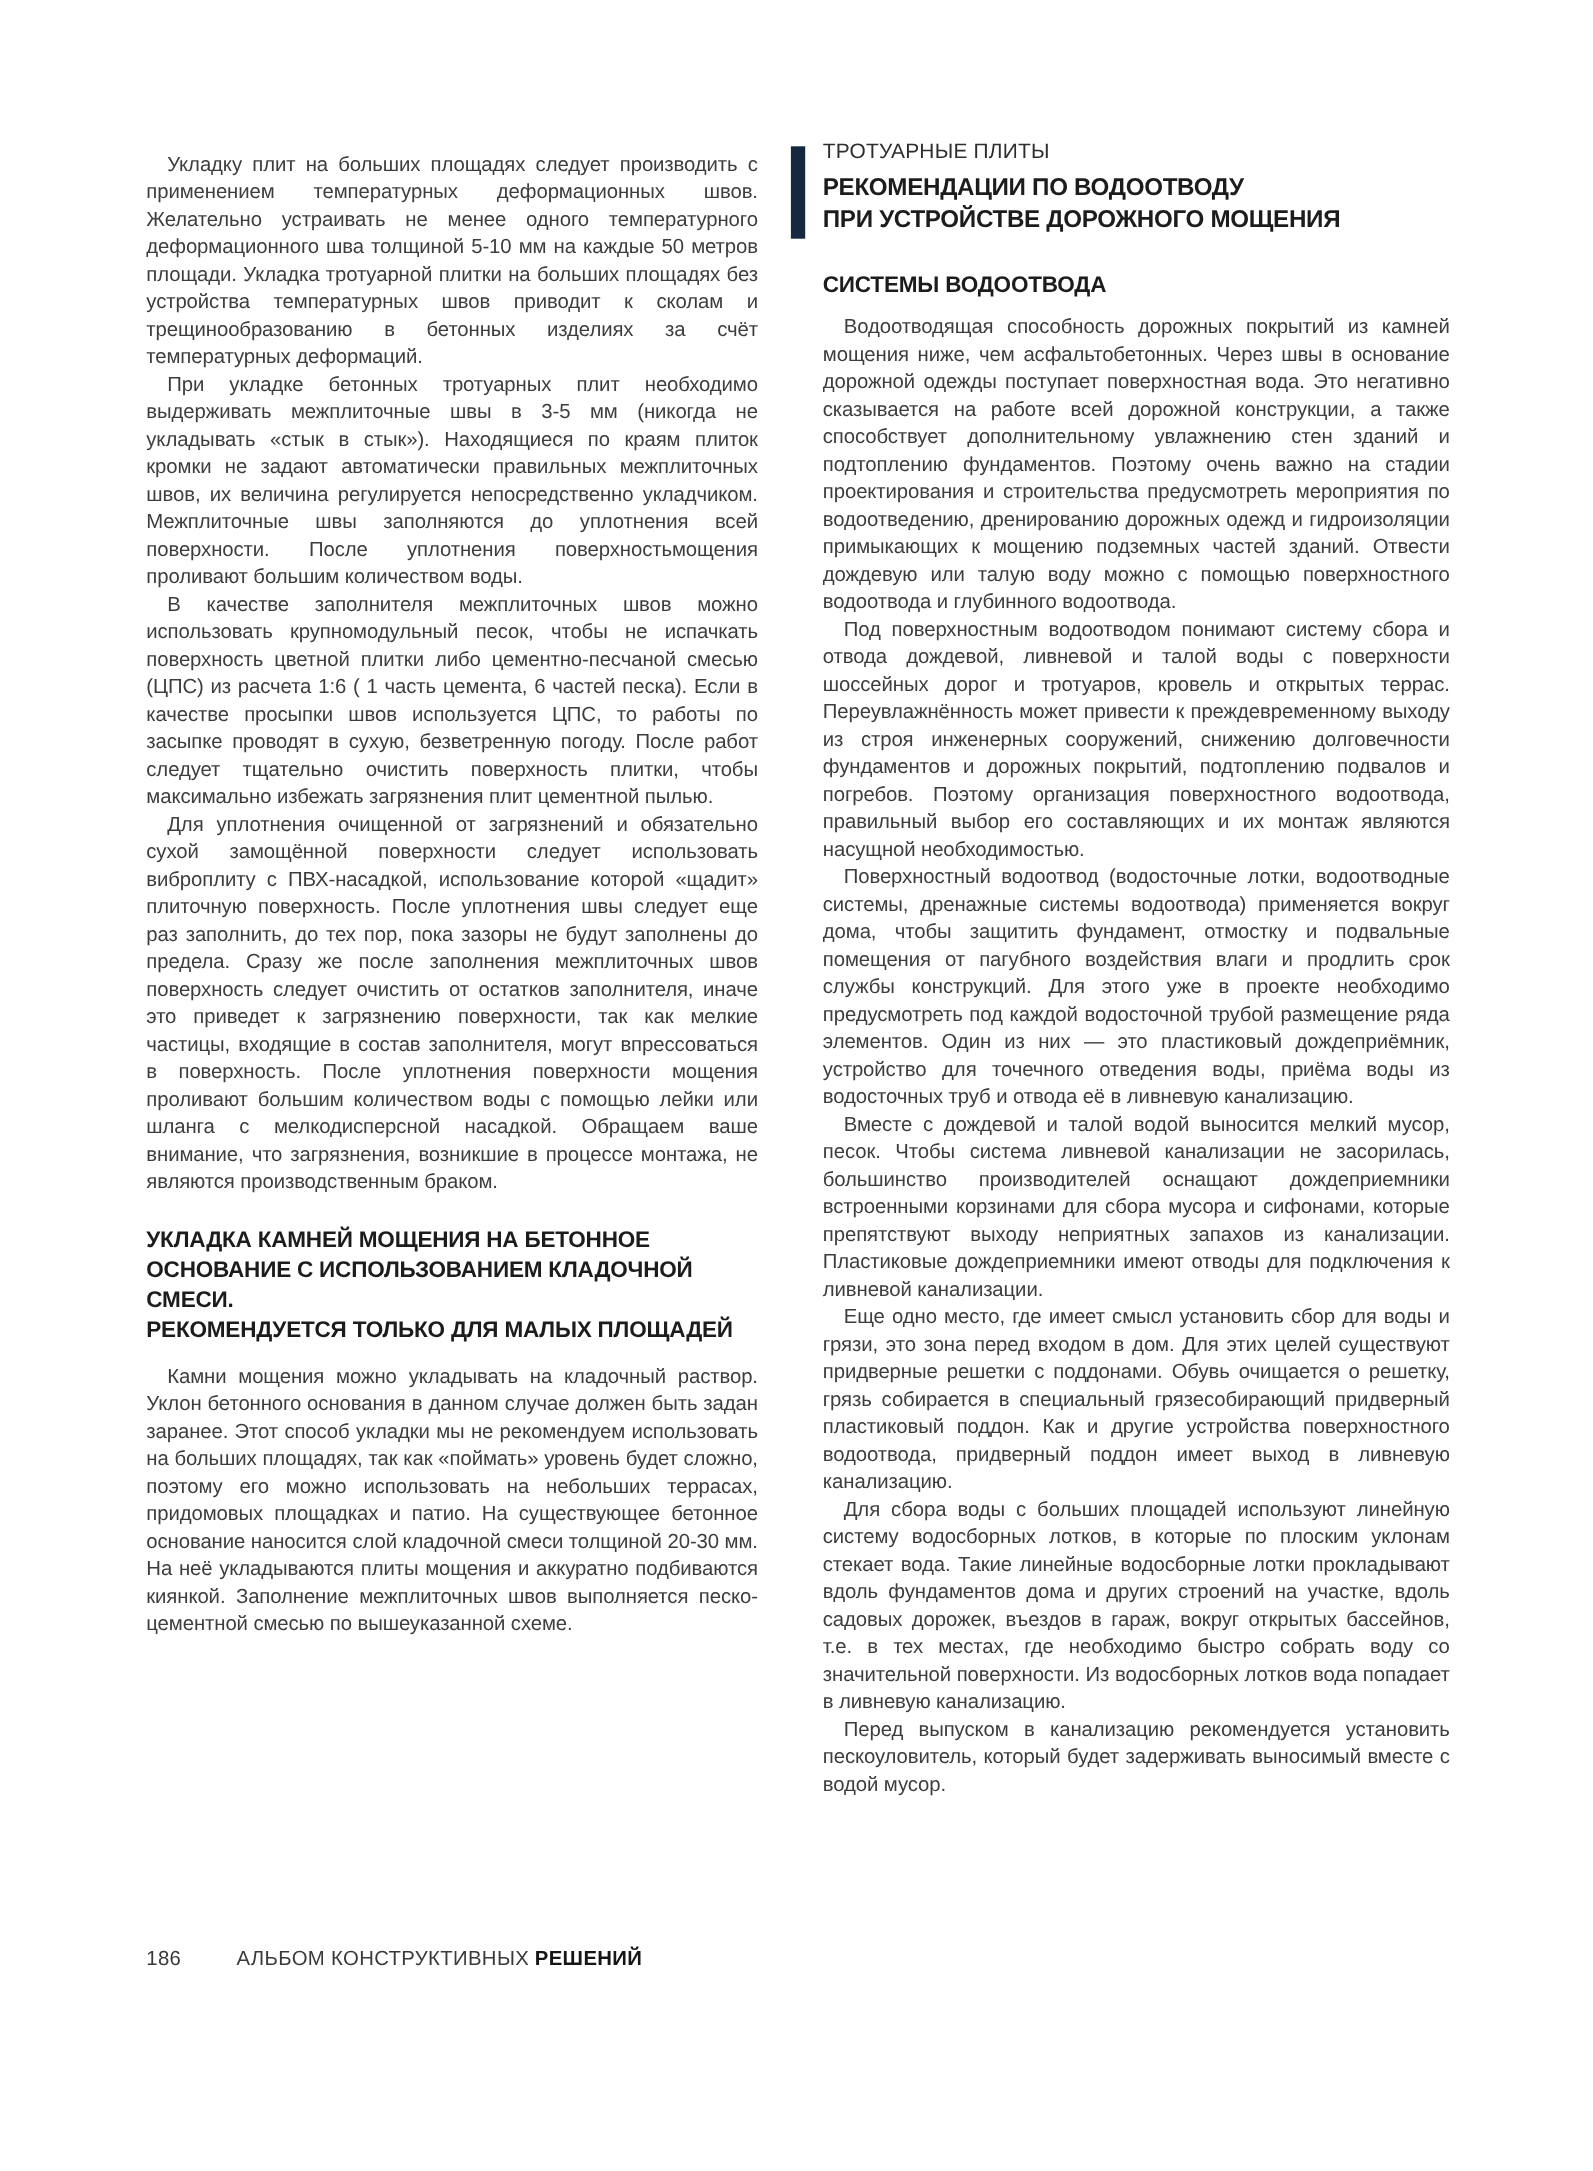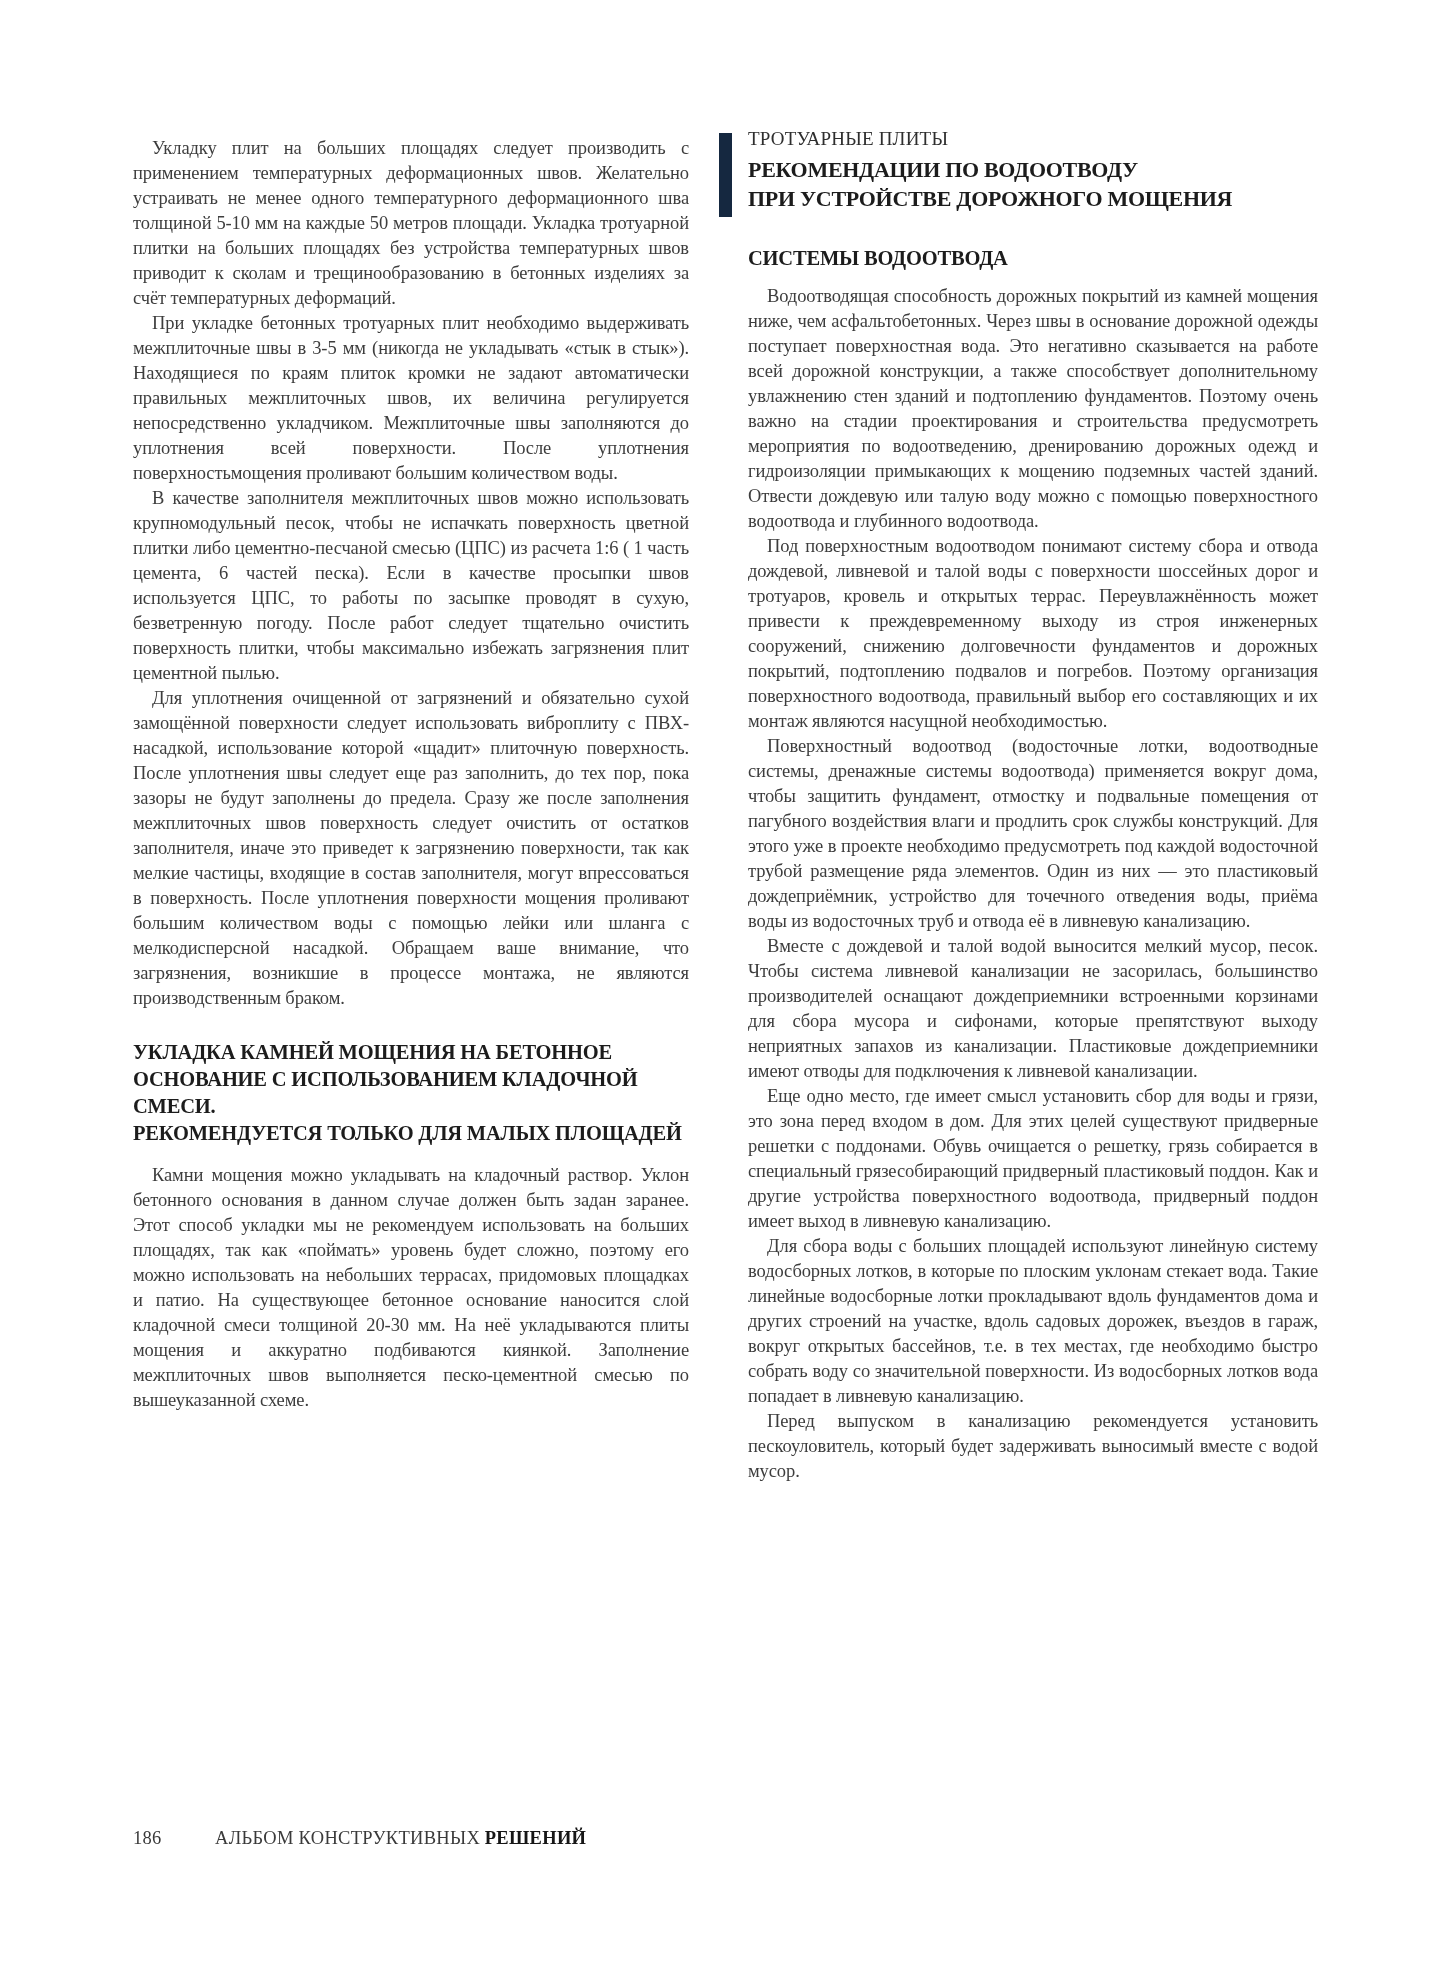--- a/index.html
+++ b/index.html
@@ -1,21 +1,21 @@
 <!DOCTYPE html>
 <html lang="ru" style="--accent: #152840; --body-text: #3d3d3d; --heading-text: #1c1c1c;"><head>
 <meta charset="utf-8">
 <style>
   html, body { margin: 0; padding: 0; background: #ffffff; }
   .page {
     position: relative;
     width: 1448px;
     height: 1974px;
     background: #ffffff;
-    font-family: Liberation Serif, serif;
+    font-family: Liberation Sans, sans-serif;
     color: var(--body-text, #3d3d3d);
     overflow: hidden;
   }
   .col-left {
     position: absolute;
     left: 133px;
     top: 136px;
     width: 556px;
   }
   .col-right {
@@ -70,21 +70,21 @@
     margin: 15px 0 13px 0;
     font-weight: bold;
     font-size: 20.5px;
     line-height: 25px;
     letter-spacing: -0.2px;
     color: var(--heading-text, #1c1c1c);
   }
   .footer {
     position: absolute;
     left: 133px;
-    top: 1826px;
+    top: 1768px;
     font-size: 18.5px;
     line-height: 24px;
     color: #3a3a3a;
     white-space: nowrap;
   }
   .footer .page-number {
     display: inline-block;
     width: 82px;
     letter-spacing: 0.3px;
   }

